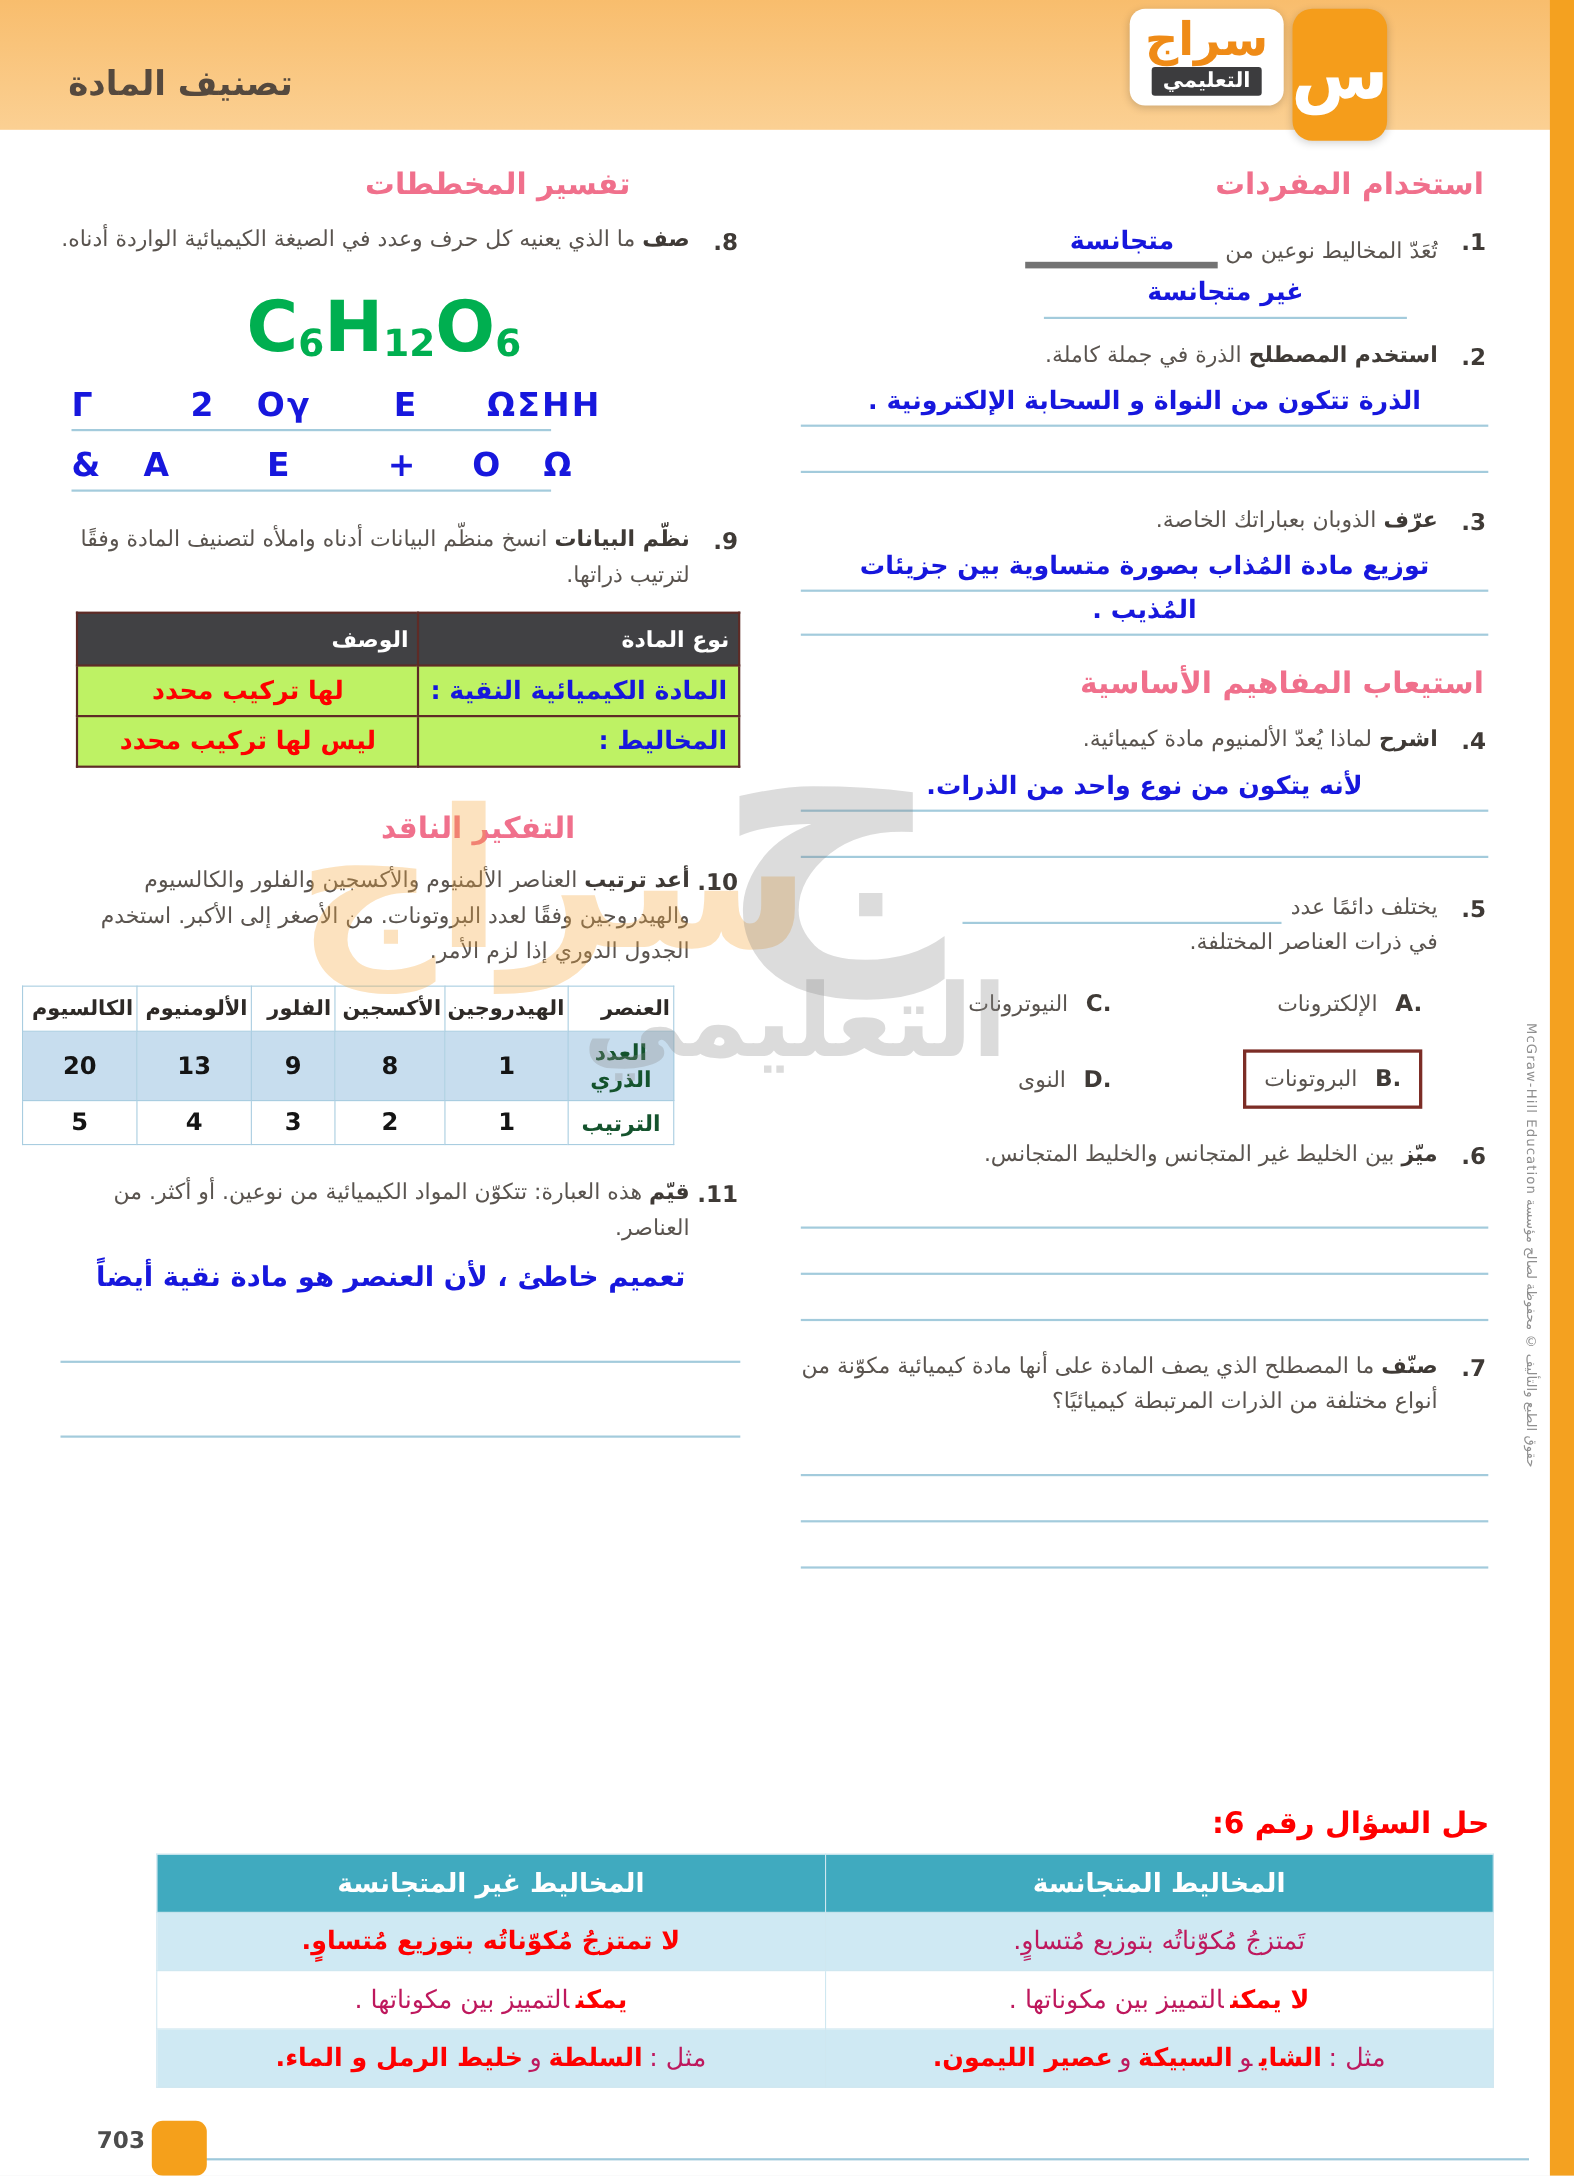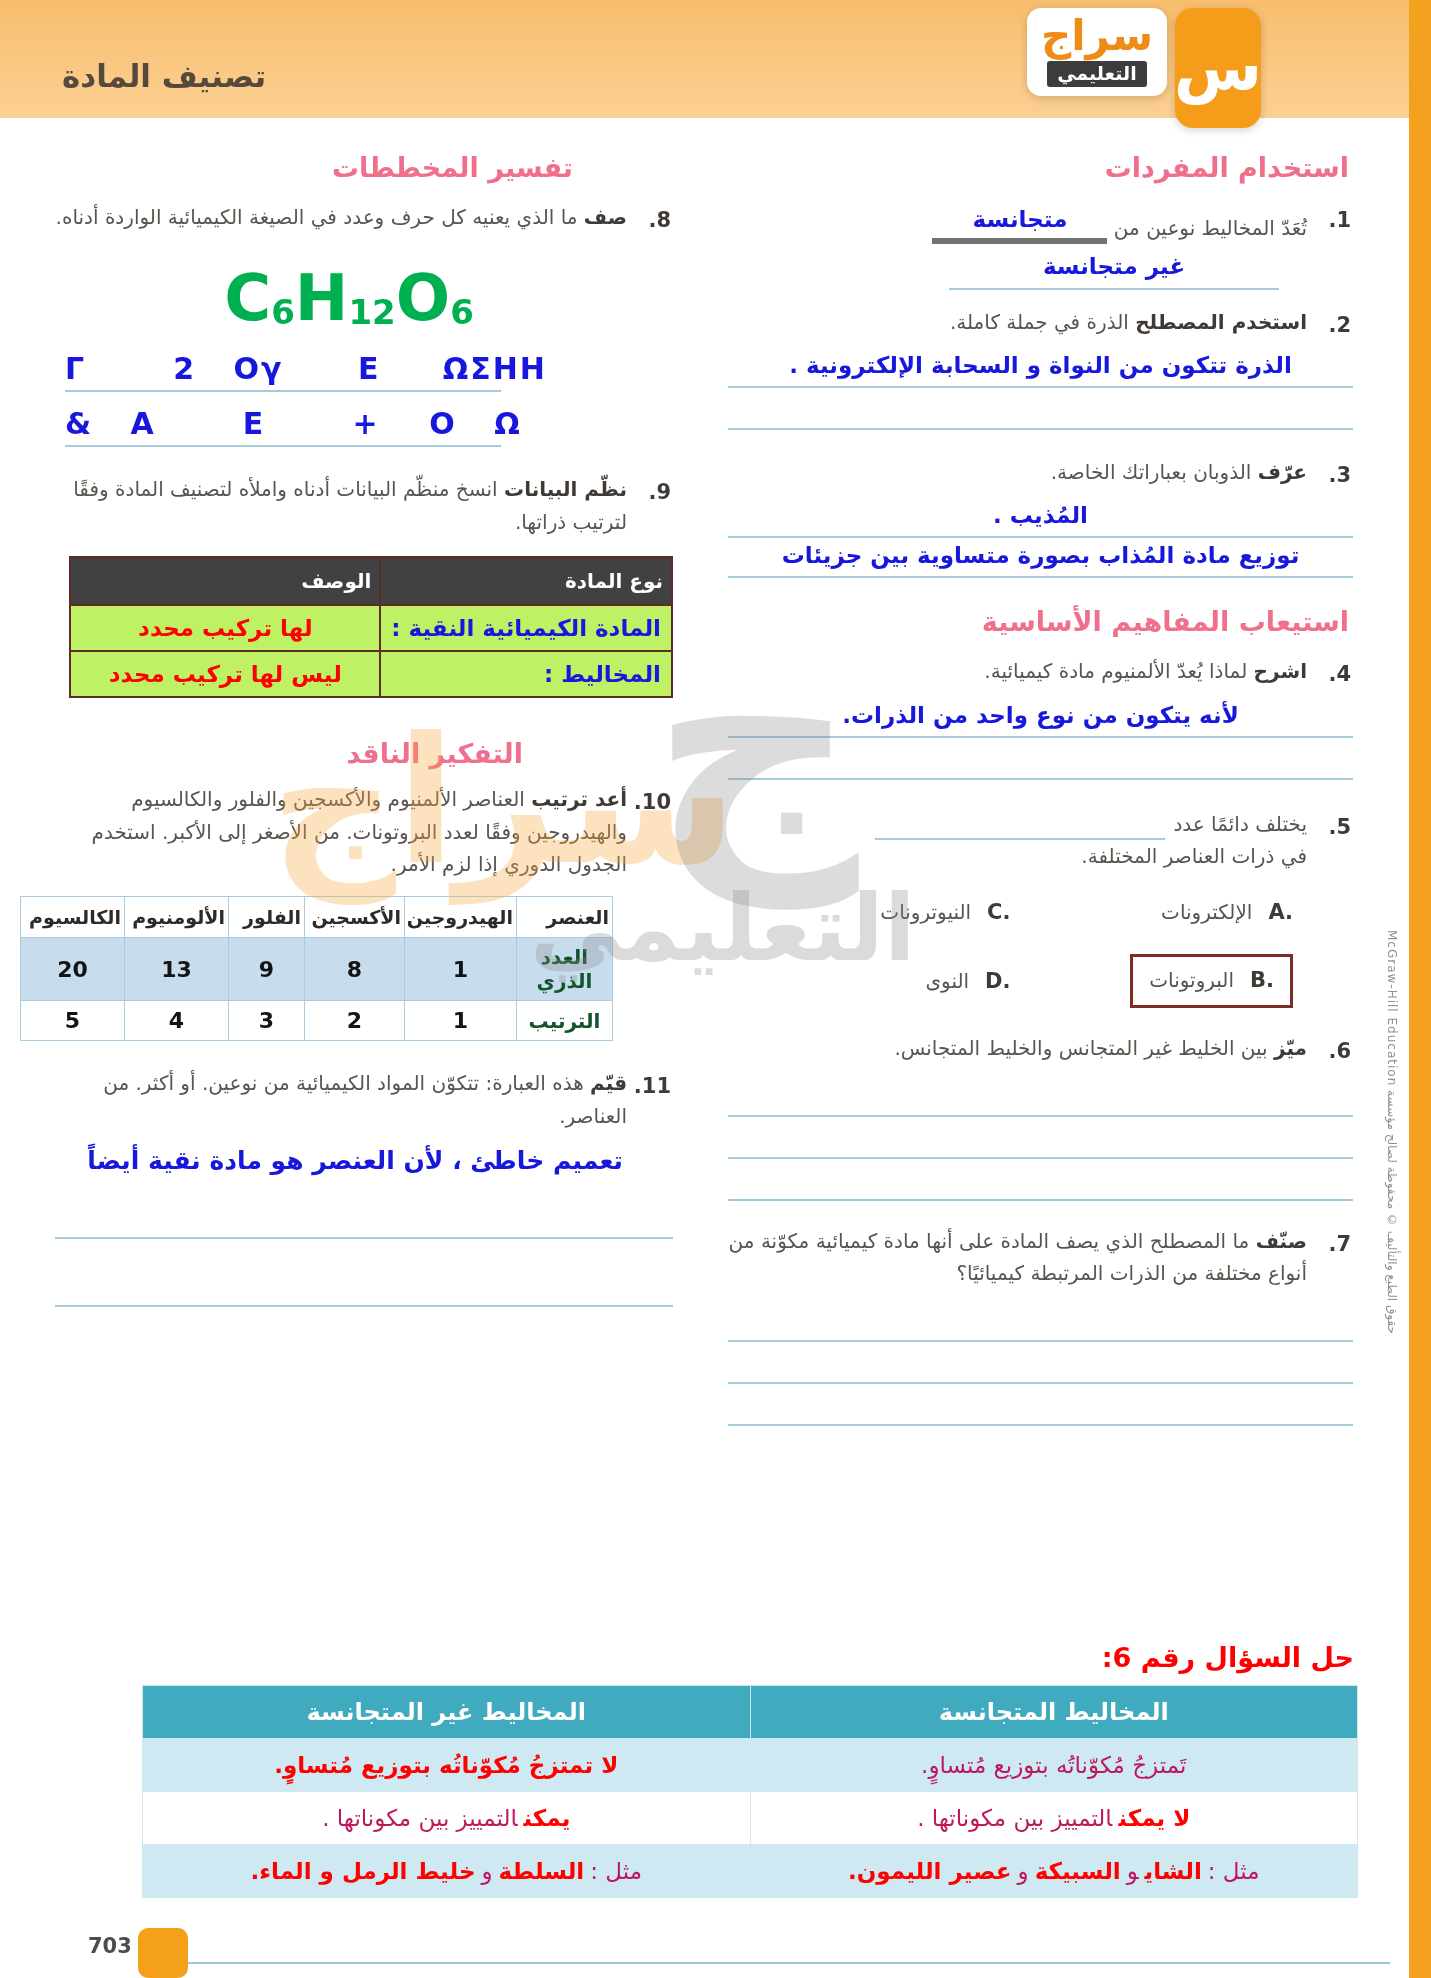--- a/index.html
+++ b/index.html
@@ -132,24 +132,24 @@
       <span class="blue">الذرة تتكون من النواة و السحابة الإلكترونية .</span>
     </div>
     <div class="ansline"></div>
 
     <div class="q gap-top" style="margin-top:26px;">
       <span class="qnum">3.</span>
       <span class="kw">عرّف</span>
       <span>الذوبان بعباراتك الخاصة.</span>
     </div>
     <div class="answer-row">
+      <span class="blue">توزيع مادة المُذاب بصورة متساوية بين جزيئات</span>
+    </div>
+    <div class="answer-row">
       <span class="blue">المُذيب .</span>
-    </div>
-    <div class="answer-row">
-      <span class="blue">توزيع مادة المُذاب بصورة متساوية بين جزيئات</span>
     </div>
 
     <h2 class="sec-title" style="margin-top:28px;">استيعاب المفاهيم الأساسية</h2>
 
     <div class="q">
       <span class="qnum">4.</span>
       <span class="kw">اشرح</span>
       <span>لماذا يُعدّ الألمنيوم مادة كيميائية.</span>
     </div>
     <div class="answer-row">

